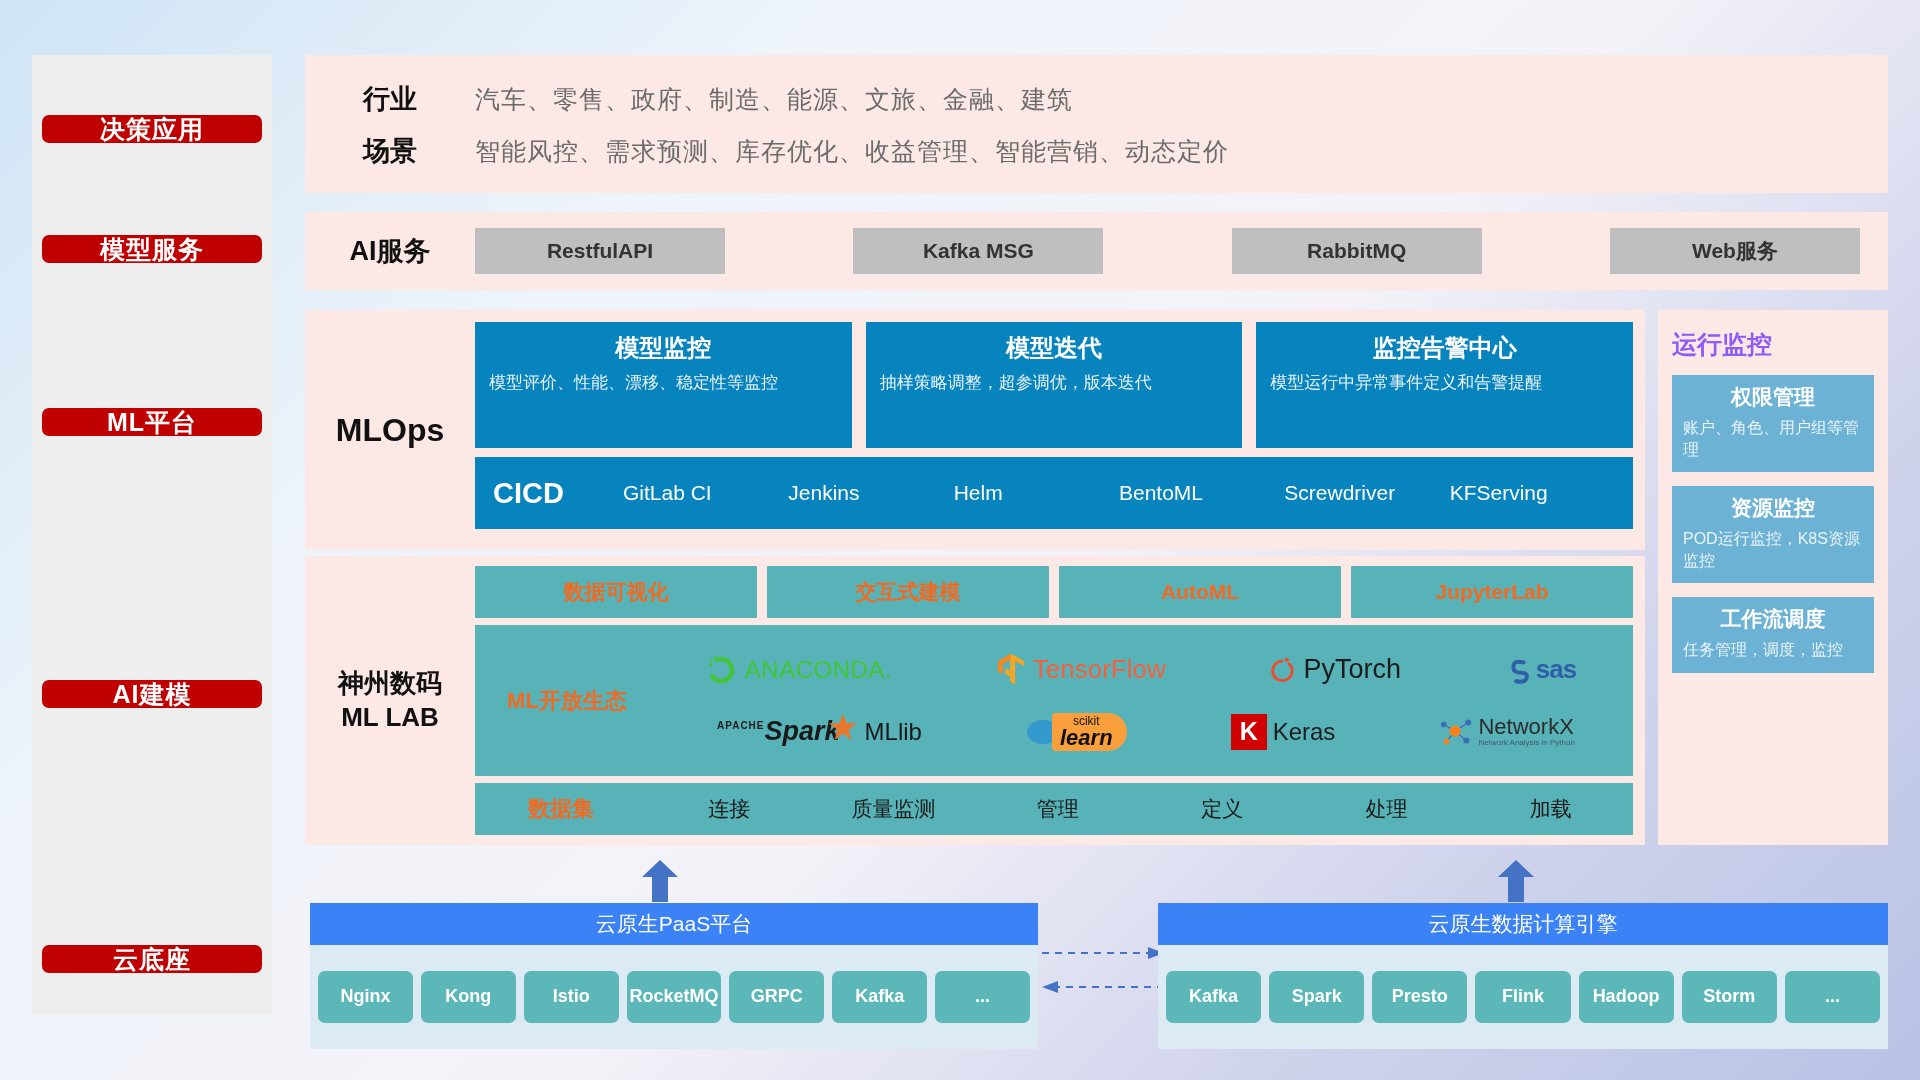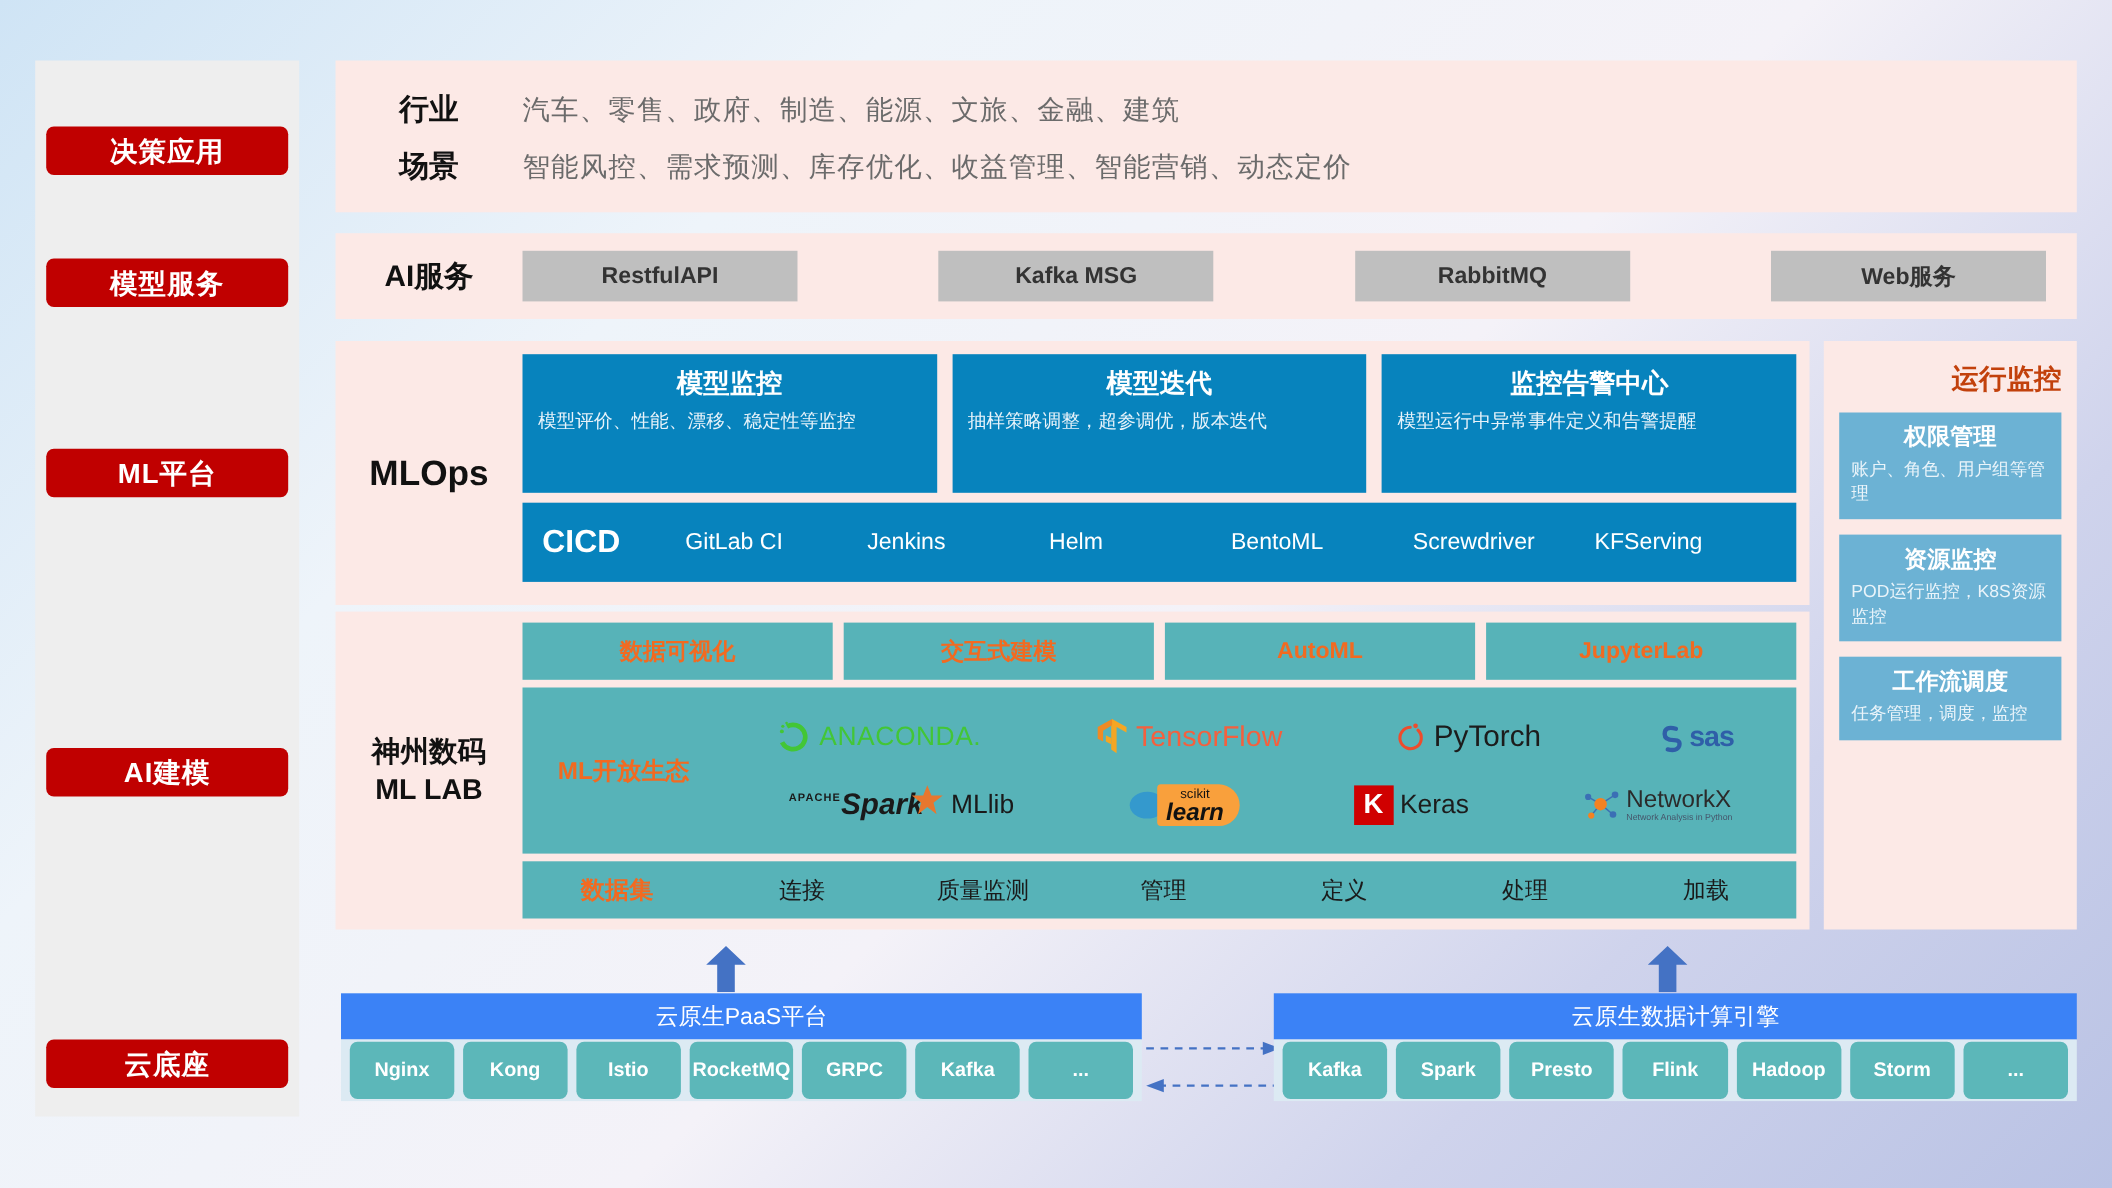--- a/index.html
+++ b/index.html
@@ -12,21 +12,21 @@
   }
   .stage { position: absolute; inset: 0; }
 
   
   .rail {
     position: absolute; left: 32px; top: 55px;
     width: 240px; height: 960px;
     background: #eeeeee;
   }
   .layer-chip {
-    position: absolute; left: 42px; width: 220px; height: 44px;
+    position: absolute; left: 42px; width: 220px; height: 28px;
     background: #c00000; border-radius: 7px;
     color: #fff; font-size: 25px; font-weight: bold;
     display: flex; align-items: center; justify-content: center;
     letter-spacing: 1px;
   }
   .chip0 { top: 115px; }
   .chip1 { top: 235px; }
   .chip2 { top: 408px; }
   .chip3 { top: 680px; }
   .chip4 { top: 945px; }
@@ -91,34 +91,34 @@
   .eco-label { width: 172px; flex: none; text-align: center; color: #f26a21; font-size: 22px; font-weight: bold; }
   .eco-grid { flex: 1; display: flex; flex-direction: column; justify-content: center; gap: 6px; }
   .eco-row { display: flex; align-items: center; justify-content: space-around; height: 56px; }
   .lab-data { height: 52px; background: #57b3b8; display: flex; align-items: center; }
   .lab-data-key { width: 172px; flex: none; text-align: center; color: #f26a21; font-size: 22px; font-weight: bold; }
   .lab-data-items { flex: 1; display: flex; }
   .lab-data-item { flex: 1; text-align: center; font-size: 21px; color: #1a1a1a; }
 
   
   .p-mon { left: 1658px; top: 310px; width: 230px; height: 535px; padding: 12px 14px; }
-  .mon-title { font-size: 25px; font-weight: bold; text-align: right; color: #c2410c; margin: 6px 0 14px; }
+  .mon-title { font-size: 25px; font-weight: bold; text-align: left; color: #8b5cf6; margin: 6px 0 14px; }
   .mon-card { background: #6cb2d4; margin-bottom: 14px; padding: 8px 11px 12px; }
   .mon-card-title { text-align: center; color: #fff; font-size: 21px; font-weight: bold; margin-bottom: 6px; font-family: Liberation Serif, serif; }
   .mon-card-desc { color: #eaf4fa; font-size: 16px; line-height: 1.35; }
 
   
   .cloud-group { position: absolute; }
   .cg-left { left: 310px; top: 903px; width: 728px; }
   .cg-right { left: 1158px; top: 903px; width: 730px; }
   .cloud-head {
     height: 42px; background: #3b82f6; color: #fff; font-size: 21px;
     display: flex; align-items: center; justify-content: center; font-weight: normal;
   }
-  .cloud-body { background: #dceaf3; padding: 2px 8px; display: flex; gap: 8px; }
+  .cloud-body { background: #dceaf3; padding: 26px 8px; display: flex; gap: 8px; }
   .cloud-chip {
     flex: 1; height: 52px; background: #5cb7b9; border-radius: 7px; color: #fff;
     font-size: 18px; font-weight: bold; display: flex; align-items: center;
     justify-content: center; text-align: center; line-height: 1.1; padding: 0 2px;
   }
 
   .up-arrow { position: absolute; width: 40px; height: 40px; }
   .up-arrow svg { display: block; }
   .ua-left { left: 640px; top: 860px; }
   .ua-right { left: 1496px; top: 860px; }

